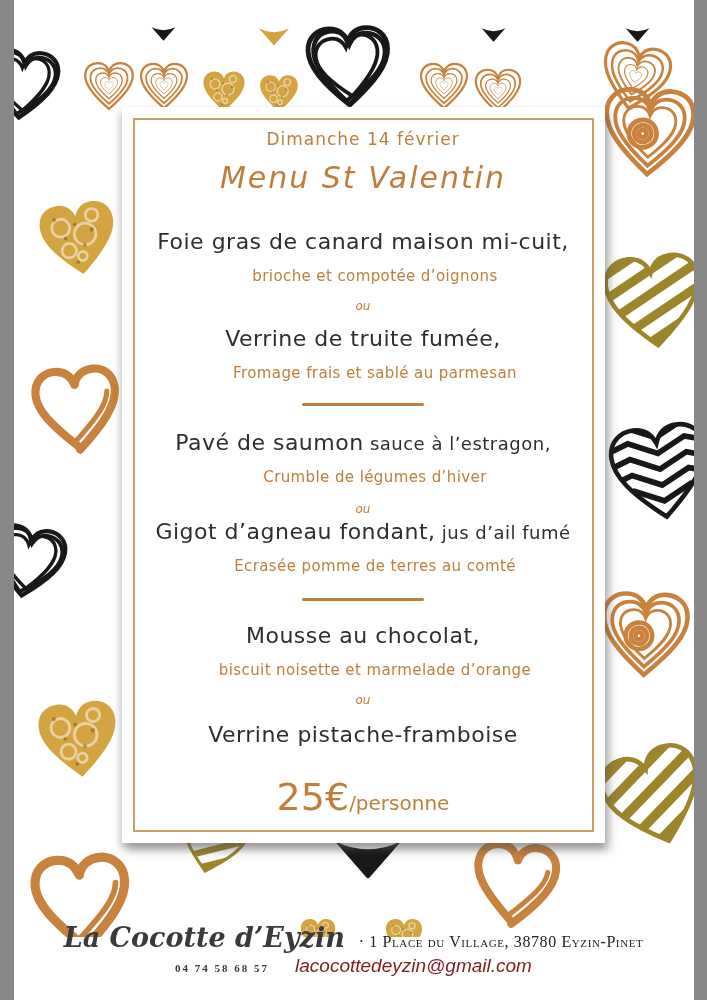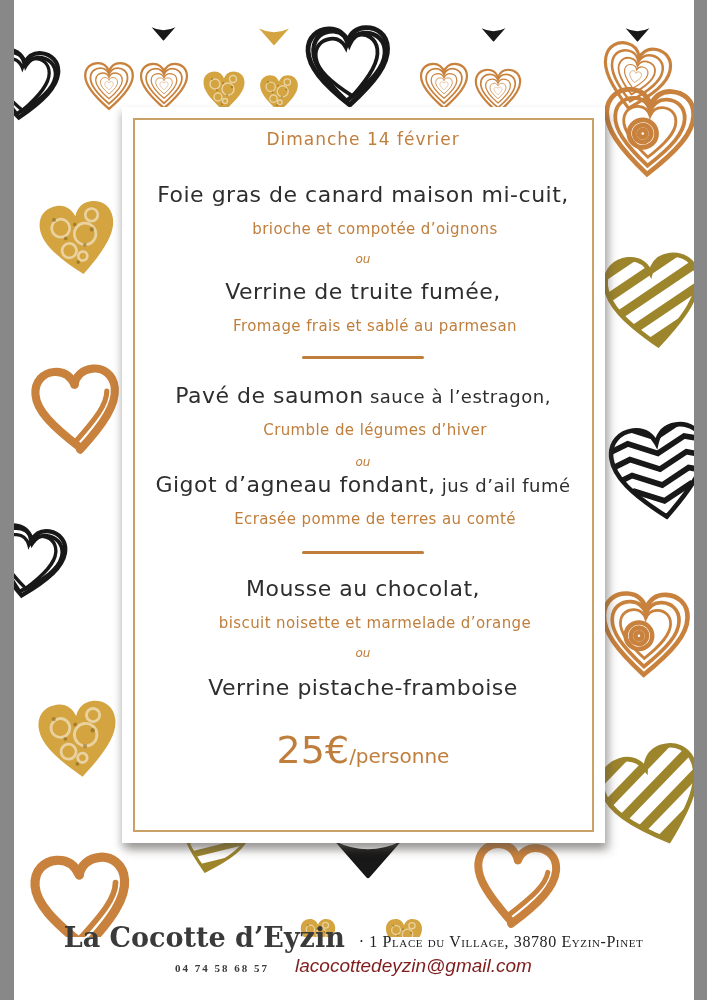--- a/index.html
+++ b/index.html
@@ -27,21 +27,21 @@
   .item-name{font-size:22px;line-height:30px;color:var(--text-dark);letter-spacing:.5px;}
   .nm-sm{font-size:18px;}
   .item-sub{margin-top:8px;font-size:15px;line-height:20px;color:var(--accent);letter-spacing:.4px;padding-left:24px;}
   .ou{font-size:12px;line-height:16px;color:var(--accent);font-style:italic;}
   .divider{width:122px;height:3px;background:var(--accent);border-radius:2px;margin:20px auto 0;}
   .price-line{margin-top:24px;color:var(--accent);line-height:44px;}
   .price-main{font-size:38px;}
   .price-suffix{font-size:20px;}
   .footer{position:absolute;left:0;right:0;top:922px;z-index:4;text-align:center;}
   .footer-row1{display:flex;justify-content:center;align-items:baseline;gap:14px;}
-  .footer-name{font-family:"DejaVu Serif", serif;font-weight:bold;font-size:27px;color:var(--footer-dark);}
+  .footer-name{font-family:"DejaVu Serif", serif;font-style:italic;font-weight:bold;font-size:27px;color:var(--footer-dark);}
   .footer-address{font-family:"Liberation Serif", serif;font-variant:small-caps;font-weight:normal;font-size:16px;letter-spacing:.6px;color:#222;}
   .footer-row2{display:flex;justify-content:center;align-items:baseline;gap:26px;margin-top:2px;}
   .footer-phone{font-family:"Liberation Serif", serif;font-weight:bold;font-size:11px;letter-spacing:2px;color:var(--footer-dark);}
   .footer-email{font-family:Liberation Sans, sans-serif;font-style:italic;font-size:19px;color:#7f1d1d;}
 </style>
 </head>
 <body>
 
 <svg width="0" height="0" style="position:absolute" aria-hidden="true">
   <defs>
@@ -230,20 +230,21 @@
         <use href="#h-glitter"></use>
       </svg>
   </div>
 
   <div class="footer-band"></div>
 
   <div class="card">
     <div class="card-border"></div>
 
     <div class="menu-date">Dimanche 14 février</div>
+    <div class="menu-title">Menu St Valentin</div>
 
     <div class="item" style="margin-top:30px">
       <div class="item-name"><span class="nm-lg">Foie gras de canard maison mi-cuit,</span><span class="nm-sm"></span></div>
       <div class="item-sub">brioche et compotée d’oignons</div>
     </div>
 
     <div class="ou" style="margin-top:12px">ou</div>
 
     <div class="item" style="margin-top:10px">
       <div class="item-name"><span class="nm-lg">Verrine de truite fumée,</span><span class="nm-sm"></span></div>

